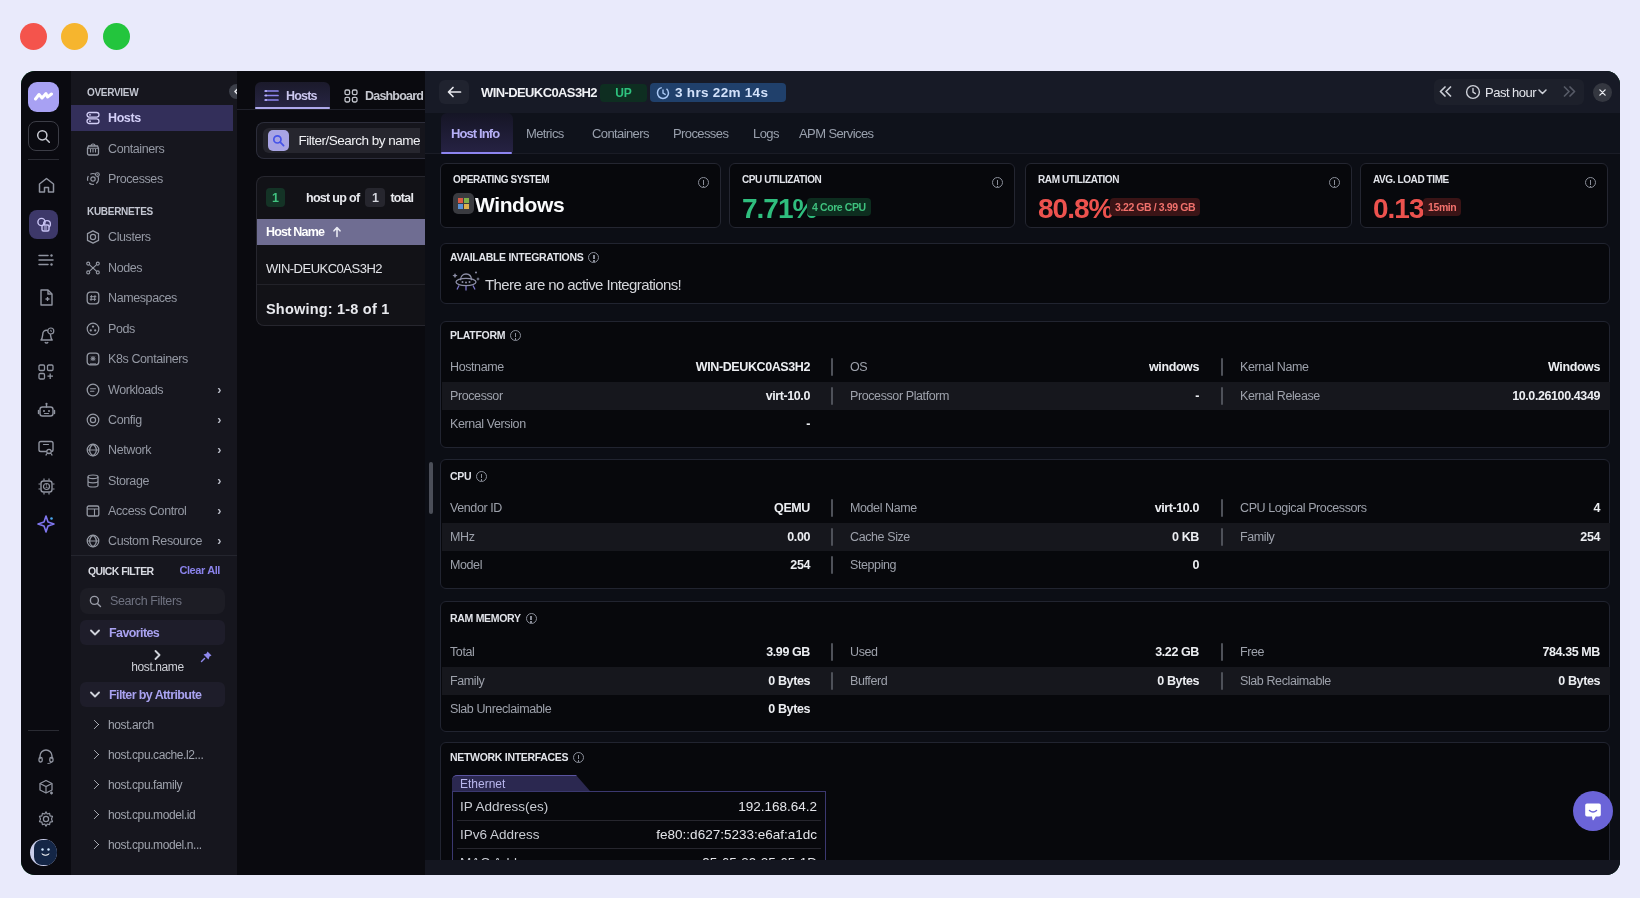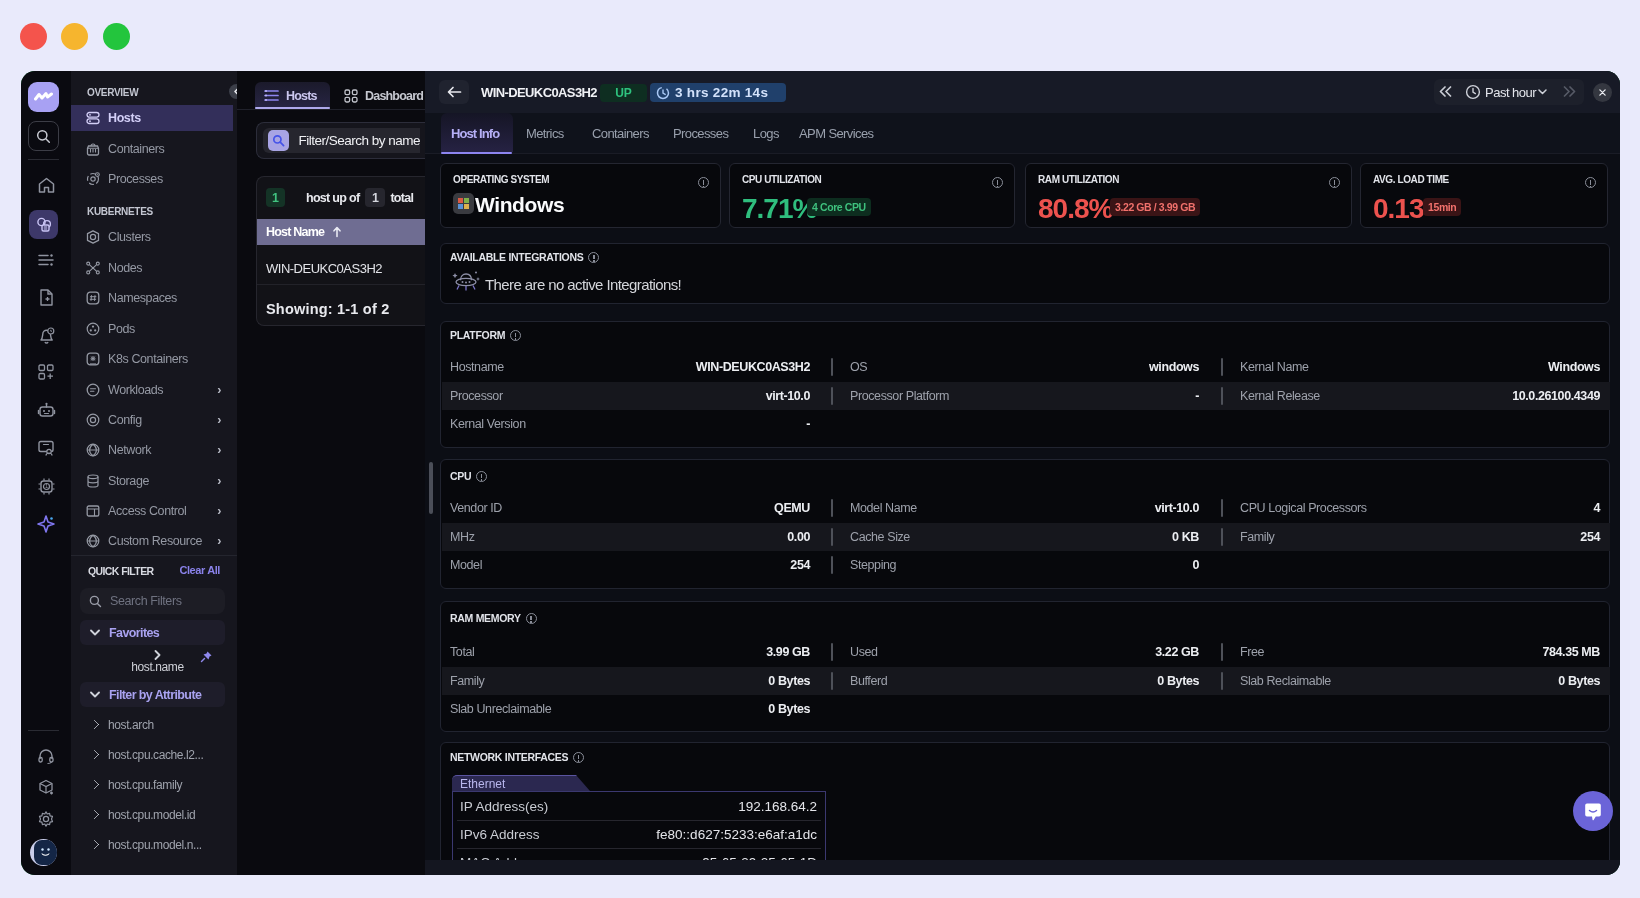--- a/index.html
+++ b/index.html
@@ -409,21 +409,21 @@
           <span style="margin-left:5px;font-size:12.5px;letter-spacing:-0.7px;font-weight:bold;color:#e8e9ee;">total</span>
         </div>
         <div class="abs" style="left:0;top:42px;width:169px;height:26px;background:#6f6d92;display:flex;align-items:center;">
           <span style="margin-left:9px;font-size:12.5px;letter-spacing:-0.8px;font-weight:bold;color:#ffffff;">Host Name</span>
           <svg style="margin-left:8px;" width="10" height="12" viewBox="0 0 10 12">
             <path d="M5 10.5 V2 M2 4.8 L5 1.5 L8 4.8" stroke="#e8e9f2" stroke-width="1.6" fill="none" stroke-linecap="round" stroke-linejoin="round"></path>
           </svg>
         </div>
         <div class="abs" style="left:9px;top:84px;font-size:13px;letter-spacing:-0.5px;color:#e3e4e9;">WIN-DEUKC0AS3H2</div>
         <div class="abs" style="left:0;top:107px;width:169px;height:1px;background:#222229;"></div>
-        <div class="abs" style="left:9px;top:124px;font-size:14.5px;letter-spacing:0.2px;font-weight:bold;color:#e8e9ee;">Showing: 1-1 of 2</div>
+        <div class="abs" style="left:9px;top:124px;font-size:14.5px;letter-spacing:0.2px;font-weight:bold;color:#e8e9ee;">Showing: 1-8 of 1</div>
       </div>
     </div>
     <div id="drawer">
       <div id="dcontent">
 
         <div class="card" style="left:15px;width:281px;">
           <div class="ctitle">OPERATING SYSTEM</div>
           <div class="cinfo"><span class="ibtn"></span></div>
           <div class="abs" style="left:12px;top:29px;width:21px;height:21px;border-radius:5px;background:#3a3b40;display:flex;align-items:center;justify-content:center;">
             <svg width="11" height="11" viewBox="0 0 11 11">

